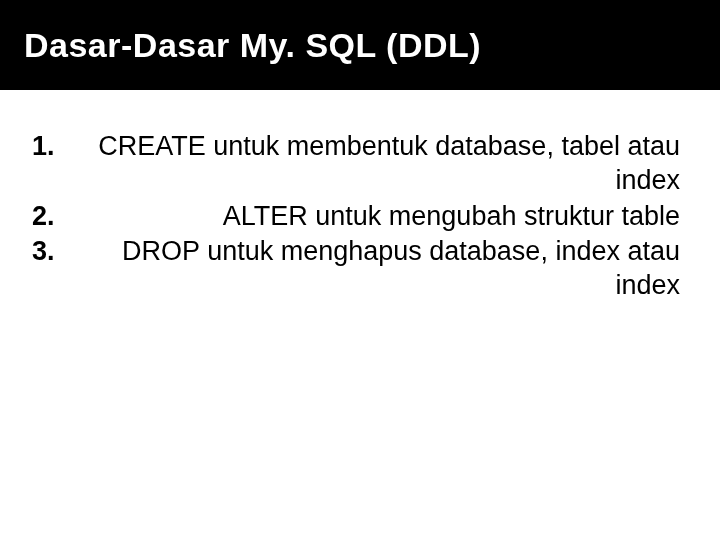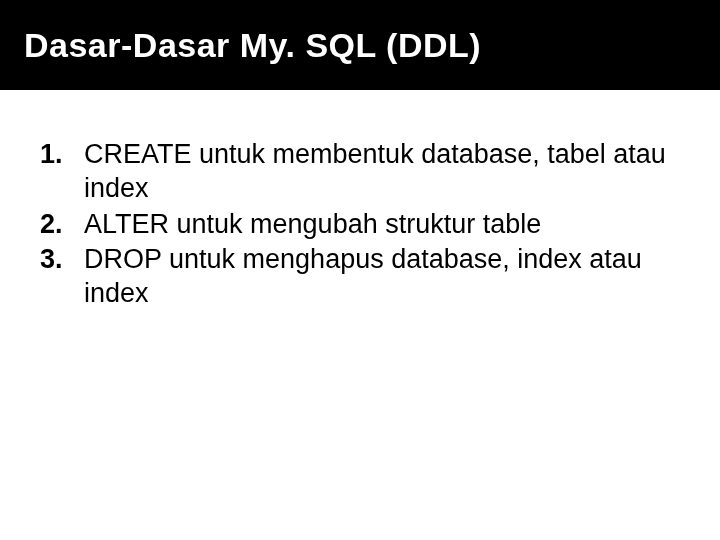--- a/index.html
+++ b/index.html
@@ -36,24 +36,25 @@
     font-weight: 700;
     letter-spacing: 0.5px;
   }
   .content {
     position: absolute;
     top: 130px;
     left: 22px;
     right: 40px;
   }
   ol.ddl-list {
-    margin: 8px;
+    margin: 0;
     padding: 0;
     list-style: none;
     counter-reset: item;
+    text-align: right;
   }
   ol.ddl-list > li {
     counter-increment: item;
     font-size: 27px;
     line-height: 1.25;
     color: #000000;
     padding-left: 54px;
     position: relative;
     margin-bottom: 2px;
   }

